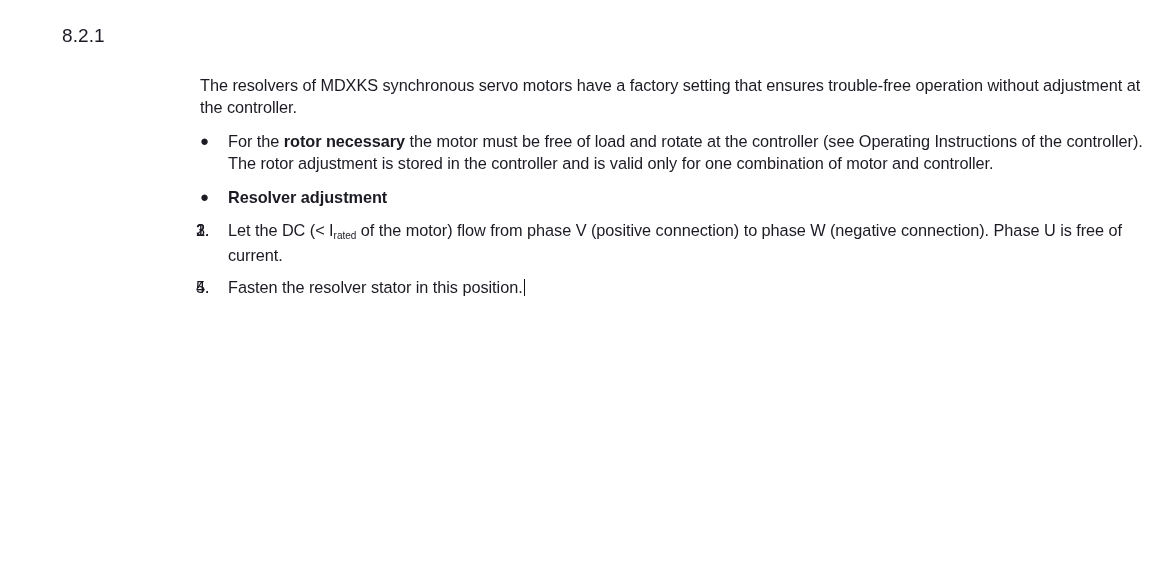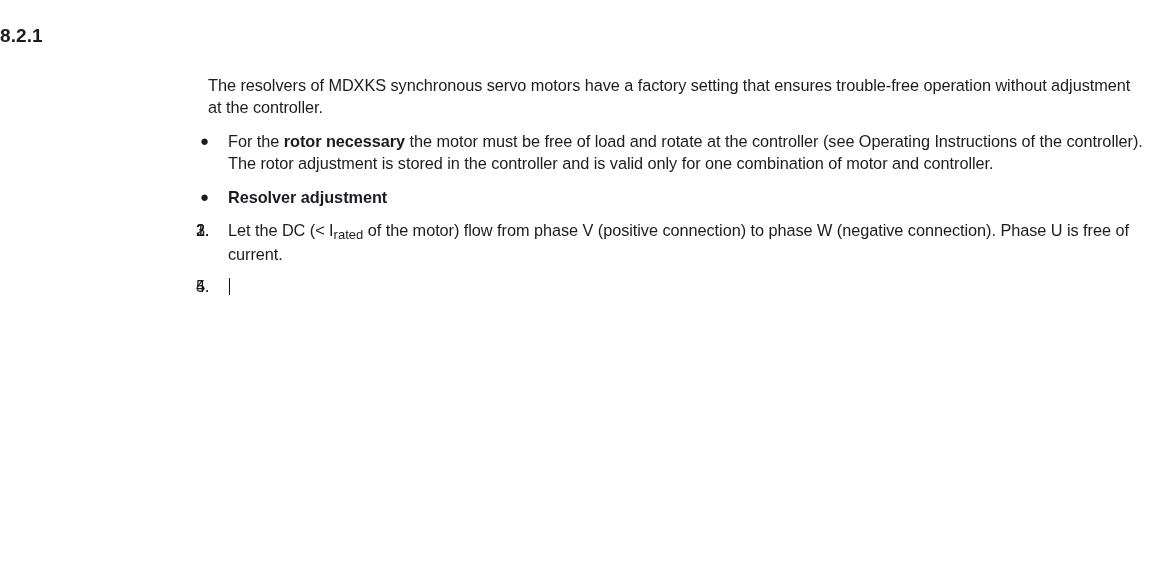--- a/index.html
+++ b/index.html
@@ -27,43 +27,44 @@
   .heading-row {
     position: absolute;
     left: 0;
     top: 24px;
     width: 1162px;
     display: flex;
     align-items: flex-start;
   }
   .section-number {
     width: 134px;
+    padding-left: 62px;
     box-sizing: border-box;
     font-size: 19px;
-    font-weight: bold;
+    font-weight: normal;
     line-height: 24px;
     letter-spacing: 0.1px;
   }
   .section-title {
     font-size: 19.5px;
     font-weight: bold;
     line-height: 24px;
     letter-spacing: -0.1px;
   }
 
   
   .body-col {
     position: absolute;
     left: 196px;
     top: 74px;
     width: 952px;
   }
 
   p.para {
-    margin: 0 0 12px 12px;
+    margin: 0 0 12px 4px;
     font-size: 16.3px;
     line-height: 22px;
     letter-spacing: -0.05px;
   }
 
   
   .bullet-item {
     position: relative;
     margin: 0 0 6px 0;
     padding-left: 32px;
@@ -103,21 +104,21 @@
     top: 0;
     width: 26px;
     text-align: left;
     line-height: 22px;
   }
   .num-item.first {
     margin-top: 11px;
   }
 
   sub.sub {
-    font-size: 13px;
+    font-size: 10px;
     vertical-align: baseline;
     position: relative;
     top: 3px;
     letter-spacing: 0;
   }
 
   .caret {
     display: inline-block;
     width: 1px;
     height: 17px;
@@ -162,17 +163,17 @@
       <span class="num-mark">3.</span>
       <span>Let the DC (&lt; I</span><sub class="sub">rated</sub><span> of the motor) flow from phase V (positive connection) to phase W (negative connection). Phase U is free of current.</span>
     </div>
 
     <div class="num-item">
       <span class="num-mark">4.</span>
     </div>
 
     <div class="num-item">
       <span class="num-mark">5.</span>
-      <span class="caret"></span>
+      <span>Fasten the resolver stator in this position.</span><span class="caret"></span>
     </div>
 
   </div>
 </div>
 
 </body></html>

